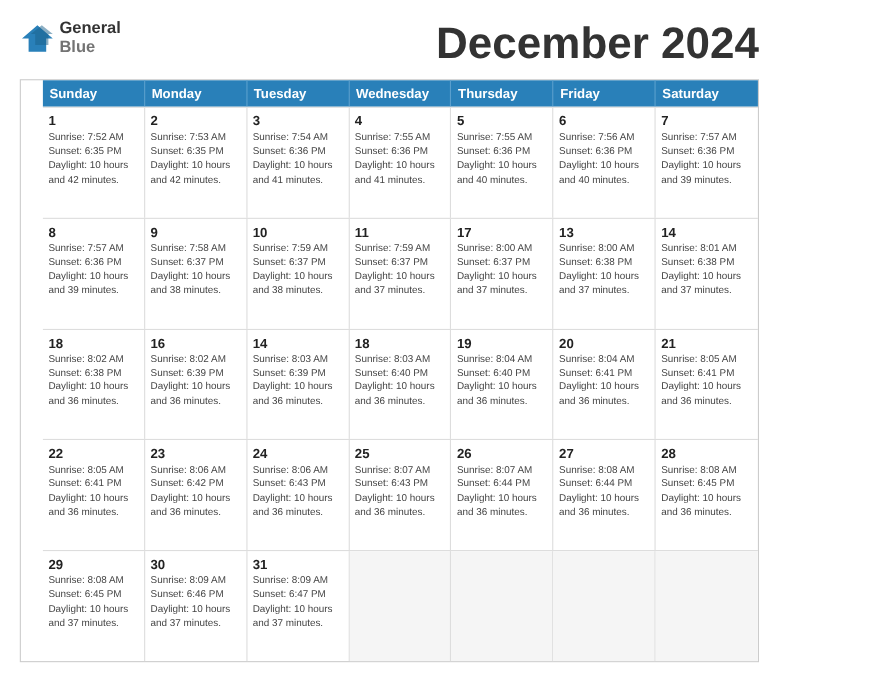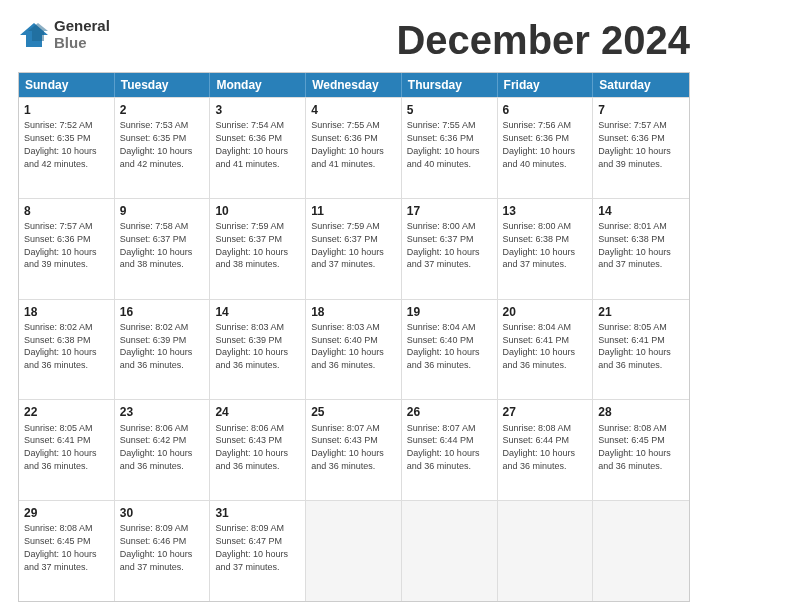--- a/index.html
+++ b/index.html
@@ -58,20 +58,21 @@
     }
     .subtitle {
       font-size: 14px;
       color: #555;
     }
     .calendar {
       flex: 1;
       display: flex;
       flex-direction: column;
       border: 1px solid #ccc;
+      padding-left: 20px;
     }
     .cal-header {
       display: grid;
       grid-template-columns: repeat(7, 1fr);
       background: #2980b9;
     }
     .cal-header-cell {
       color: #fff;
       font-weight: bold;
       font-size: 12px;
@@ -131,22 +132,22 @@
       </div>
     </div>
     <div class="title-block">
       <div class="main-title">December 2024</div>
     </div>
   </div>
 
   <div class="calendar">
     <div class="cal-header">
       <div class="cal-header-cell">Sunday</div>
+      <div class="cal-header-cell">Monday</div>
       <div class="cal-header-cell">Tuesday</div>
-      <div class="cal-header-cell">Monday</div>
       <div class="cal-header-cell">Wednesday</div>
       <div class="cal-header-cell">Thursday</div>
       <div class="cal-header-cell">Friday</div>
       <div class="cal-header-cell">Saturday</div>
     </div>
     <div class="cal-body">
 
       <div class="cal-row">
         <div class="cal-cell">
           <span class="day-num">1</span>

